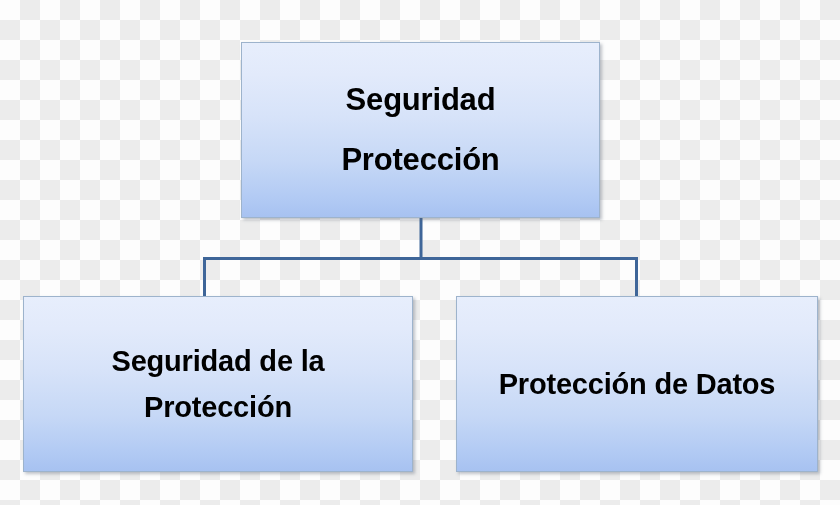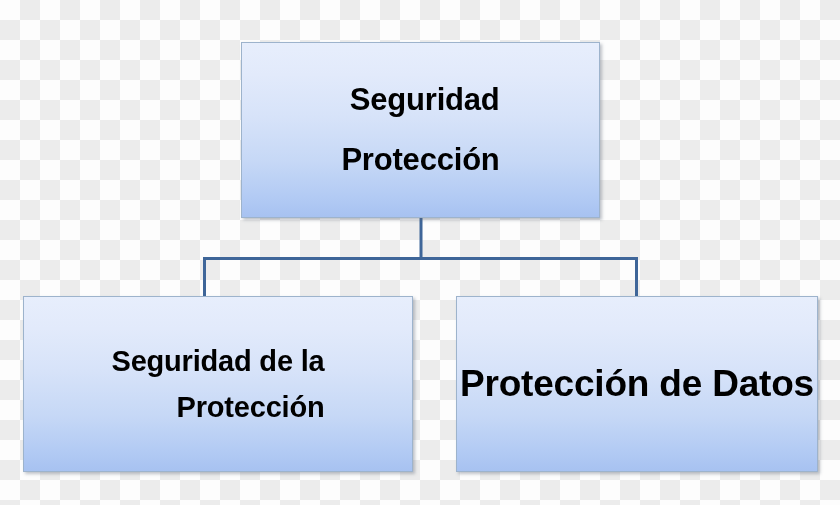--- a/index.html
+++ b/index.html
@@ -59,21 +59,20 @@
   .node-text {
     color: #000000;
     font-weight: bold;
     letter-spacing: -0.2px;
     padding: 0 10px;
   }
 
   .node-text .line {
     display: block;
     white-space: nowrap;
-    text-align: right;
   }
 
   
   #node-root {
     left: 241px;
     top: 42px;
     width: 359px;
     height: 176px;
   }
   #node-root .node-text {
@@ -94,21 +93,21 @@
   }
 
   
   #node-child-right {
     left: 456px;
     top: 296px;
     width: 362px;
     height: 176px;
   }
   #node-child-right .node-text {
-    font-size: 37px;
+    font-size: 29px;
     line-height: 46px;
   }
 </style>
 </head>
 <body>
 
 <div id="diagram-canvas">
 
   <svg id="connector-layer" viewBox="0 0 840 505" width="840" height="505" xmlns="http://www.w3.org/2000/svg">
     <g stroke="#3F6699" stroke-width="3" fill="none" stroke-linecap="butt">

